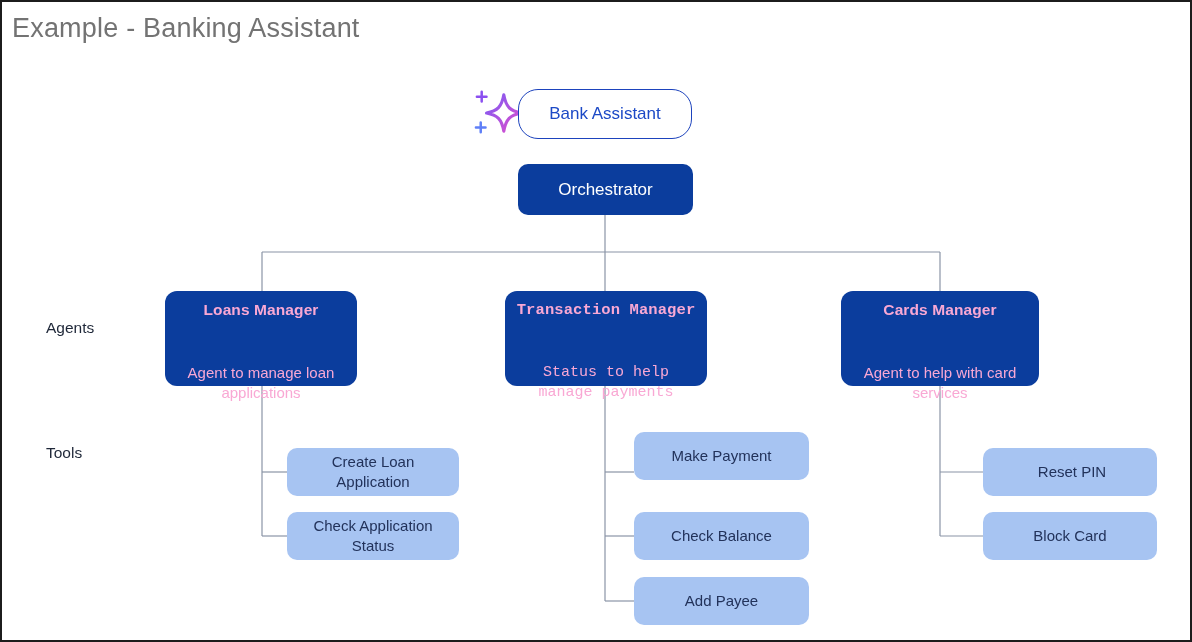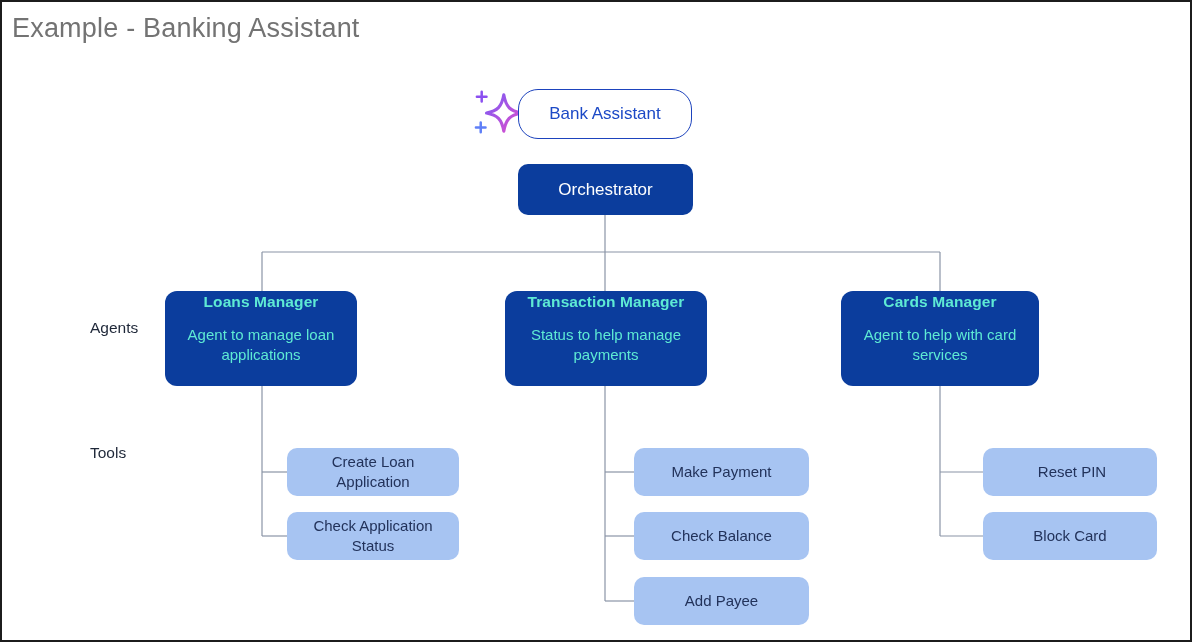--- a/index.html
+++ b/index.html
@@ -23,40 +23,40 @@
   .sparkle{left:472px;top:84px;width:50px;height:54px;}
   .orchestrator{
     left:516px;top:162px;width:175px;height:51px;
     background:#0b3d9d;border-radius:10px;
     display:flex;align-items:center;justify-content:center;
     color:#ffffff;font-size:17px;font-weight:500;
   }
   .agent-box{
     top:289px;height:95px;background:#0b3d9d;border-radius:12px;
     display:flex;flex-direction:column;align-items:center;
-    padding-top:2px;color:#5eead4;text-align:center;
+    padding-top:10px;color:#f9a8d4;text-align:center;gap:30px;
   }
   .agent-box .agent-title{font-size:15.5px;font-weight:700;letter-spacing:.1px;}
   .agent-box .agent-desc{font-size:15px;font-weight:400;line-height:1.32;margin-top:14px;}
   .agent-loans{left:163px;width:192px;}
   .agent-loans .agent-desc{max-width:156px;}
-  .agent-transaction{left:503px;width:202px;}
+  .agent-transaction{left:503px;width:202px;font-family:Liberation Mono, monospace;}
   .agent-transaction .agent-desc{max-width:176px;}
   .agent-cards{left:839px;width:198px;}
   .agent-cards .agent-desc{max-width:158px;}
   .tool-box{
     height:48px;background:#a7c4f2;border-radius:10px;
     display:flex;align-items:center;justify-content:center;
     color:#22325a;font-size:15px;line-height:1.33;text-align:center;
     padding:0 14px;
   }
   .tools-col1{left:285px;width:172px;}
   .tools-col2{left:632px;width:175px;}
   .tools-col3{left:981px;width:174px;}
-  .row-label{position:absolute;z-index:2;font-size:15.5px;color:#1e2738;margin-left:44px;}
+  .row-label{position:absolute;z-index:2;font-size:15.5px;color:#1e2738;}
   .label-agents{left:44px;top:317px;}
   .label-tools{left:44px;top:442px;}
 </style>
 </head>
 <body>
 
 <div class="canvas">
 
   <svg class="connectors" viewBox="0 0 1192 642" fill="none" xmlns="http://www.w3.org/2000/svg">
     <g stroke="#8a94a6" stroke-width="1.2">
@@ -112,20 +112,20 @@
     <div class="agent-desc">Status to help manage payments</div>
   </div>
   <div class="node agent-box agent-cards">
     <div class="agent-title">Cards Manager</div>
     <div class="agent-desc">Agent to help with card services</div>
   </div>
 
   <div class="node tool-box tools-col1" style="top:446px;">Create Loan Application</div>
   <div class="node tool-box tools-col1" style="top:510px;">Check Application Status</div>
 
-  <div class="node tool-box tools-col2" style="top:446px;text-align:center;">Make Payment</div>
+  <div class="node tool-box tools-col2" style="top:430px;text-align:center;">Make Payment</div>
   <div class="node tool-box tools-col2" style="top:510px;">Check Balance</div>
   <div class="node tool-box tools-col2" style="top:575px;">Add Payee</div>
 
   <div class="node tool-box tools-col3" style="top:446px;padding-left:18px;">Reset PIN</div>
   <div class="node tool-box tools-col3" style="top:510px;">Block Card</div>
 
 </div>
 
 </body></html>

